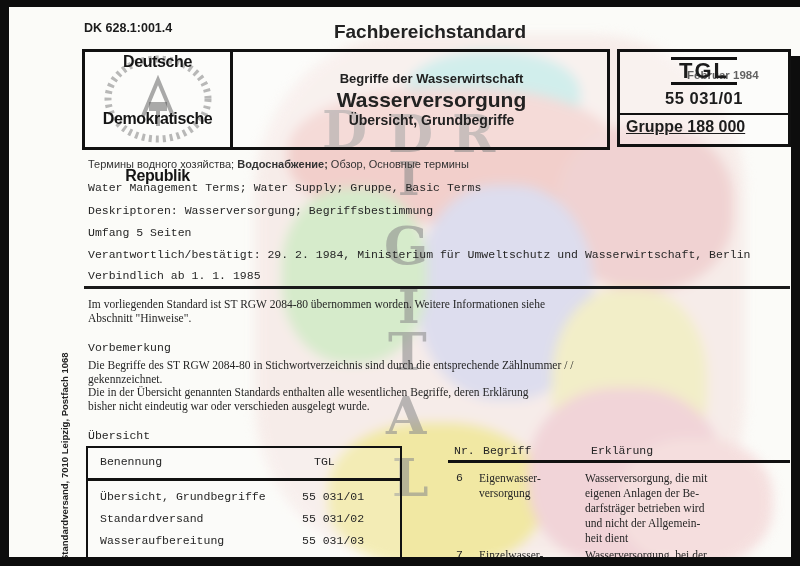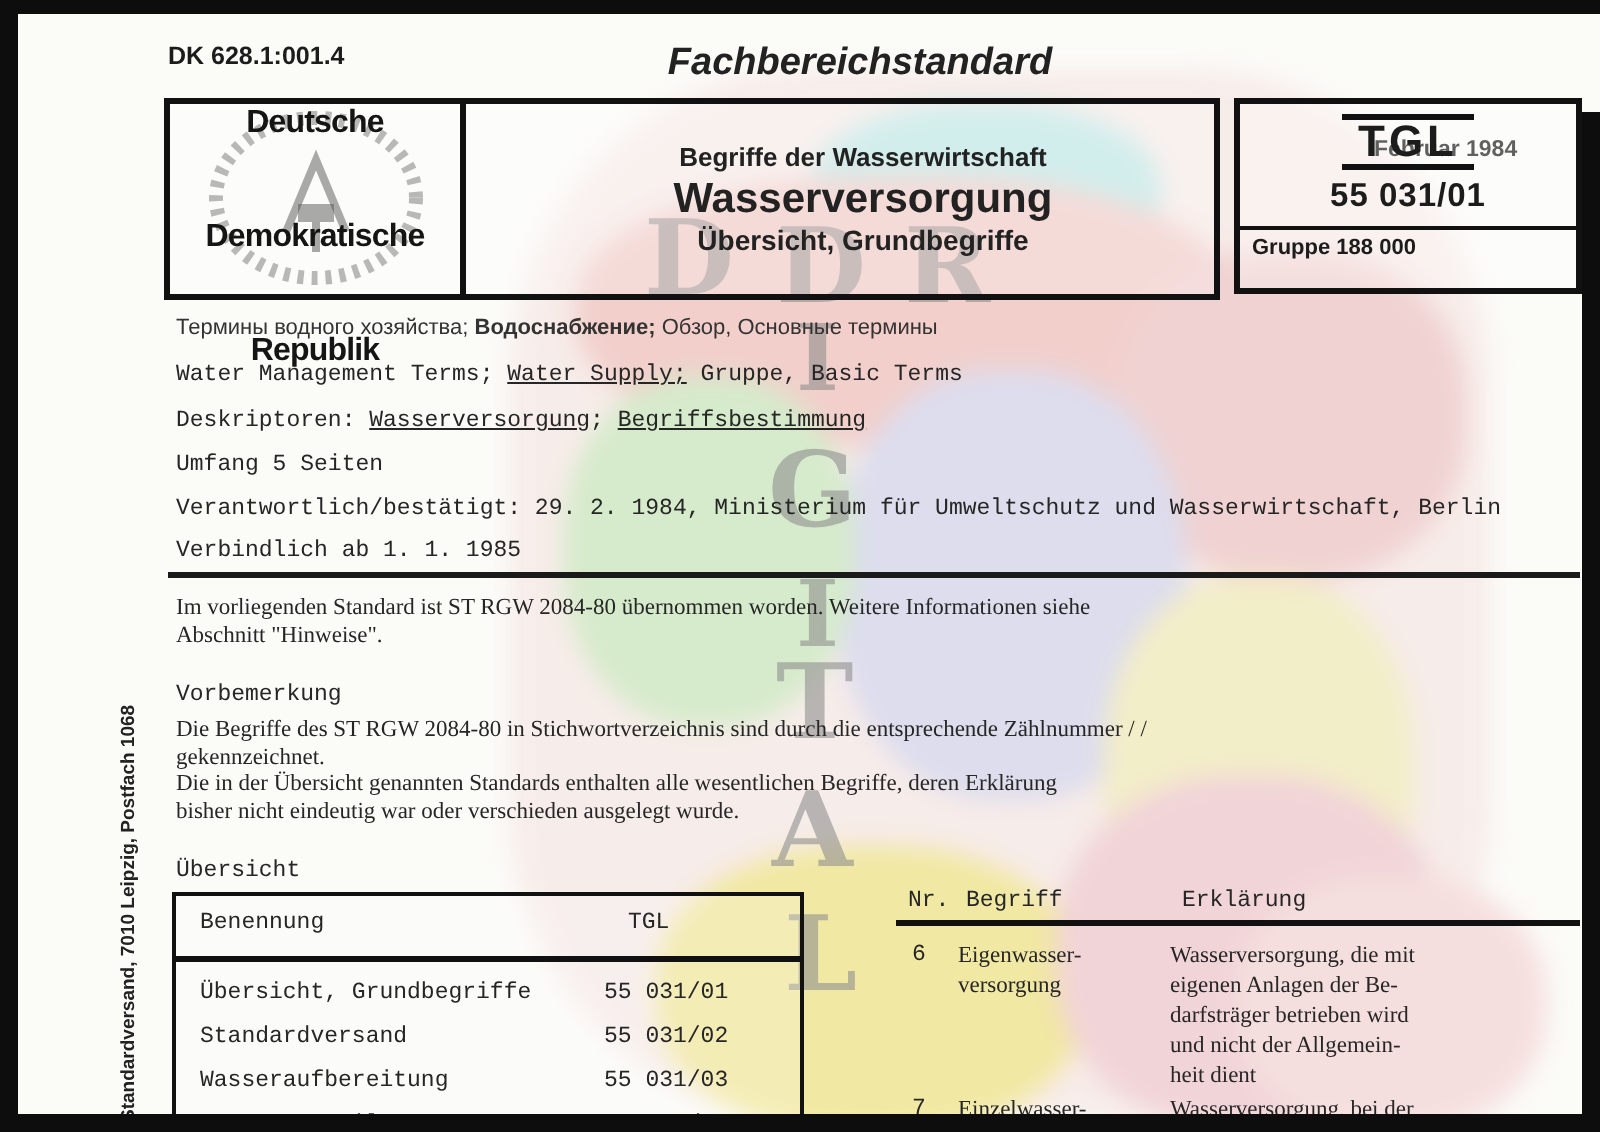--- a/index.html
+++ b/index.html
@@ -30,42 +30,42 @@
   .wm-d1{left:322px;top:104px;} .wm-d2{left:388px;top:108px;} .wm-r{left:452px;top:108px;}
   .wm-i1{left:398px;top:156px;font-size:46px;} .wm-g{left:384px;top:220px;}
   .wm-i2{left:398px;top:284px;font-size:46px;} .wm-t{left:388px;top:326px;}
   .wm-a{left:386px;top:390px;} .wm-l{left:392px;top:452px;}
   
   .content{position:absolute;inset:0;z-index:2;}
   .abs{position:absolute;}
   .sans-b{font-weight:700;text-align:right;}
   .mono{font-family:"Liberation Mono","DejaVu Sans Mono",monospace;font-size:11.5px;color:#262626;}
   .pre{white-space:pre-line;line-height:14px;font-family:Liberation Serif, serif;}
-  .ul{text-decoration:underline;text-align:center;}
+  .ul{text-align:center;}
   
   .dk{left:84px;top:21px;font-size:12.5px;font-weight:700;}
-  .fbs{left:280px;top:21px;width:300px;text-align:center;font-size:19px;font-weight:700;color:#222;font-style:italic;}
+  .fbs{left:280px;top:21px;width:300px;text-align:center;font-size:19px;font-weight:700;color:#222;}
   .feb{left:687px;top:30px;font-size:11.5px;font-weight:700;margin-top:39px;}
   
   .hdr-main{left:82px;top:49px;width:522px;height:95px;border:3px solid #111;display:flex;background:rgba(255,255,255,0.25);}
   .logo-cell{width:145px;border-right:3px solid #111;position:relative;display:flex;flex-direction:column;
              align-items:center;justify-content:center;}
   .logo-cell svg{position:absolute;left:3px;top:0;}
   .emblem-line{font-size:16px;font-weight:800;line-height:19px;letter-spacing:-0.4px;position:relative;color:#151515;margin-top:38px;}
   .title-cell{flex:1;display:flex;flex-direction:column;align-items:center;justify-content:center;color:#222;margin-left:23px;}
   .t-sub{font-size:13px;font-weight:700;}
   .t-main{font-size:21px;font-weight:700;margin-top:2px;}
   .t-sub2{font-size:14px;font-weight:700;}
   .tgl-box{left:617px;top:49px;width:168px;height:92px;border:3px solid #111;background:rgba(255,255,255,0.3);}
   .tgl-logo{width:70px;margin:5px auto 0;text-align:center;}
   .tgl-logo .bar-sm{height:3px;background:#111;margin:0 2px;}
   .tgl-word{font-size:22px;font-weight:800;letter-spacing:2px;line-height:22px;}
   .tgl-num{text-align:center;font-size:16.5px;font-weight:800;margin-top:4px;letter-spacing:0.5px;}
   .tgl-div{height:2px;background:#111;margin-top:5px;}
-  .tgl-grp{font-size:11px;font-weight:700;padding:3px 0 0 6px;}
+  .tgl-grp{font-size:16px;font-weight:700;padding:3px 0 0 6px;text-decoration:underline;}
   
   .ru{left:88px;top:158px;font-size:11px;color:#333;}
   .en{left:88px;top:181px;} .de{left:88px;top:204px;}
   .umfang{left:88px;top:226px;} .verantw{left:88px;top:248px;} .verbind{left:88px;top:269px;}
   .rule1{left:84px;top:286px;width:706px;height:3px;background:#1a1a1a;}
   .notice{left:88px;top:297px;}
   .vorbem{left:88px;top:341px;}
   .para1{left:88px;top:358px;} .para2{left:88px;top:385px;}
   .uebh{left:88px;top:429px;}
   

